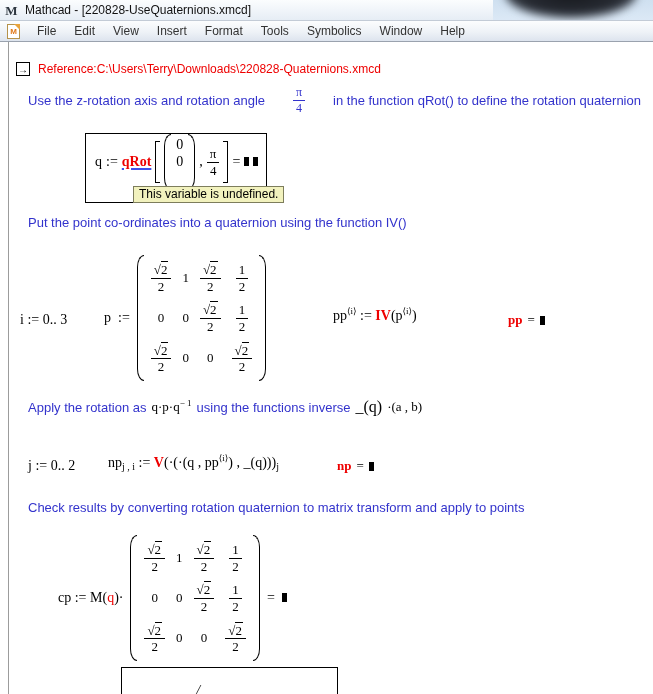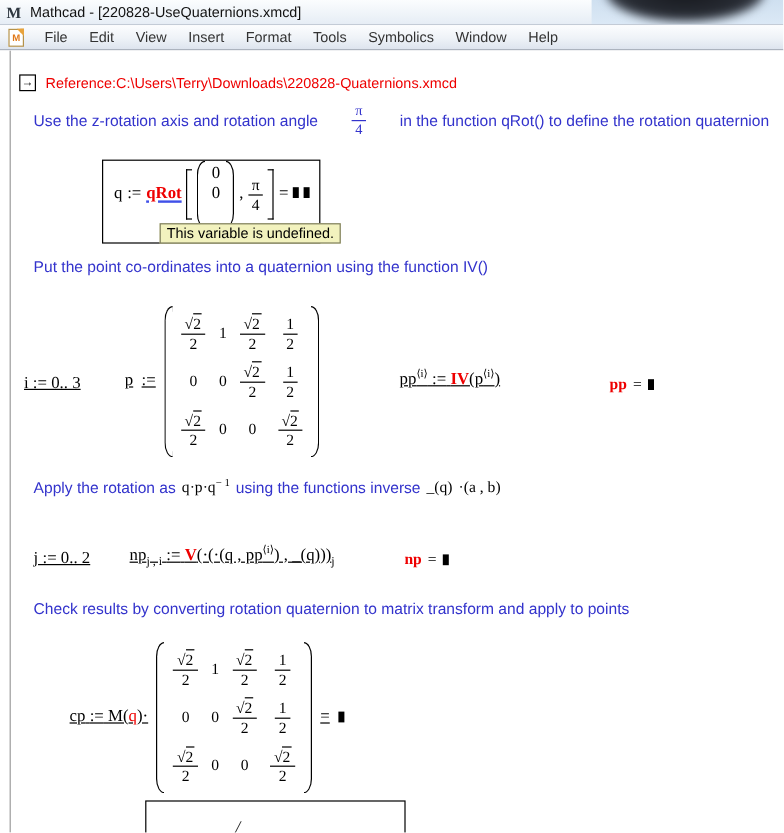--- a/index.html
+++ b/index.html
@@ -44,21 +44,21 @@
   }
   .doc-icon::after{ content:""; position:absolute; right:-1px; top:-1px; border:3px solid #e8a33c;
     border-left-color:transparent; border-bottom-color:transparent; }
   .menu-item { font-size:12px; color:#333; padding:2px 9px; cursor:default; }
   
   .worksheet { position:absolute; left:0; top:42px; width:653px; height:652px; background:#fff; overflow:hidden; }
   .page-margin { position:absolute; left:8px; top:0; height:100%; width:0; border-left:1px solid #9c9c9c; }
   .abs { position:absolute; }
   .note { display:flex; align-items:center; gap:5px; color:var(--note-blue,#3333cc); font-size:13px; white-space:nowrap; }
   .math { font-family:"Liberation Serif", serif; color:#000; }
-  .m14 { font-size:14px;text-decoration:underline; }
+  .m14 { font-size:14px; }
   .err { color:var(--error-red,#ee0000); }
   .bold { font-weight:bold; }
   .wavy { text-decoration:underline; text-decoration-color:#4050e8; text-decoration-thickness:1.5px; text-underline-offset:2px; }
   .sup { font-size:9px; vertical-align:super; line-height:1; }
   .subs { font-size:10px; vertical-align:sub; line-height:1; }
   
   .frac { display:inline-flex; flex-direction:column; align-items:center; line-height:1.05; font-family:"Liberation Serif", serif; }
   .fnum { border-bottom:1px solid currentColor; padding:0 3px 1px; }
   .fden { padding:1px 3px 0; }
   .sq .rb { border-top:1.1px solid #000; padding:0 1px 0 0; }
@@ -223,21 +223,21 @@
     <div class="abs resrow math" style="left:508px; top:270px;">
       <span class="err bold">pp</span>
       <span>=</span>
       <span class="ph"></span>
     </div>
 
     <div class="abs note" style="left:28px; top:356px;">
       <span>Apply the rotation as</span>
       <span class="math nowrap" style="font-size:13px;"><span>q·p·q</span><span class="sup">− 1</span></span>
       <span>using the functions inverse</span>
-      <span class="math" style="font-size:13px;">_(q)</span>
+      <span class="math" style="font-size:16px;">_(q)</span>
       <span class="math" style="font-size:13px;">·(a , b)</span>
     </div>
 
     <div class="abs math m14" style="left:28px; top:416px;">
       <span>j := 0.. 2</span>
     </div>
 
     <div class="abs math m14 nowrap" style="left:108px; top:412px;">
       <span>np</span><span class="subs">j , i</span>
       <span>:=</span>

